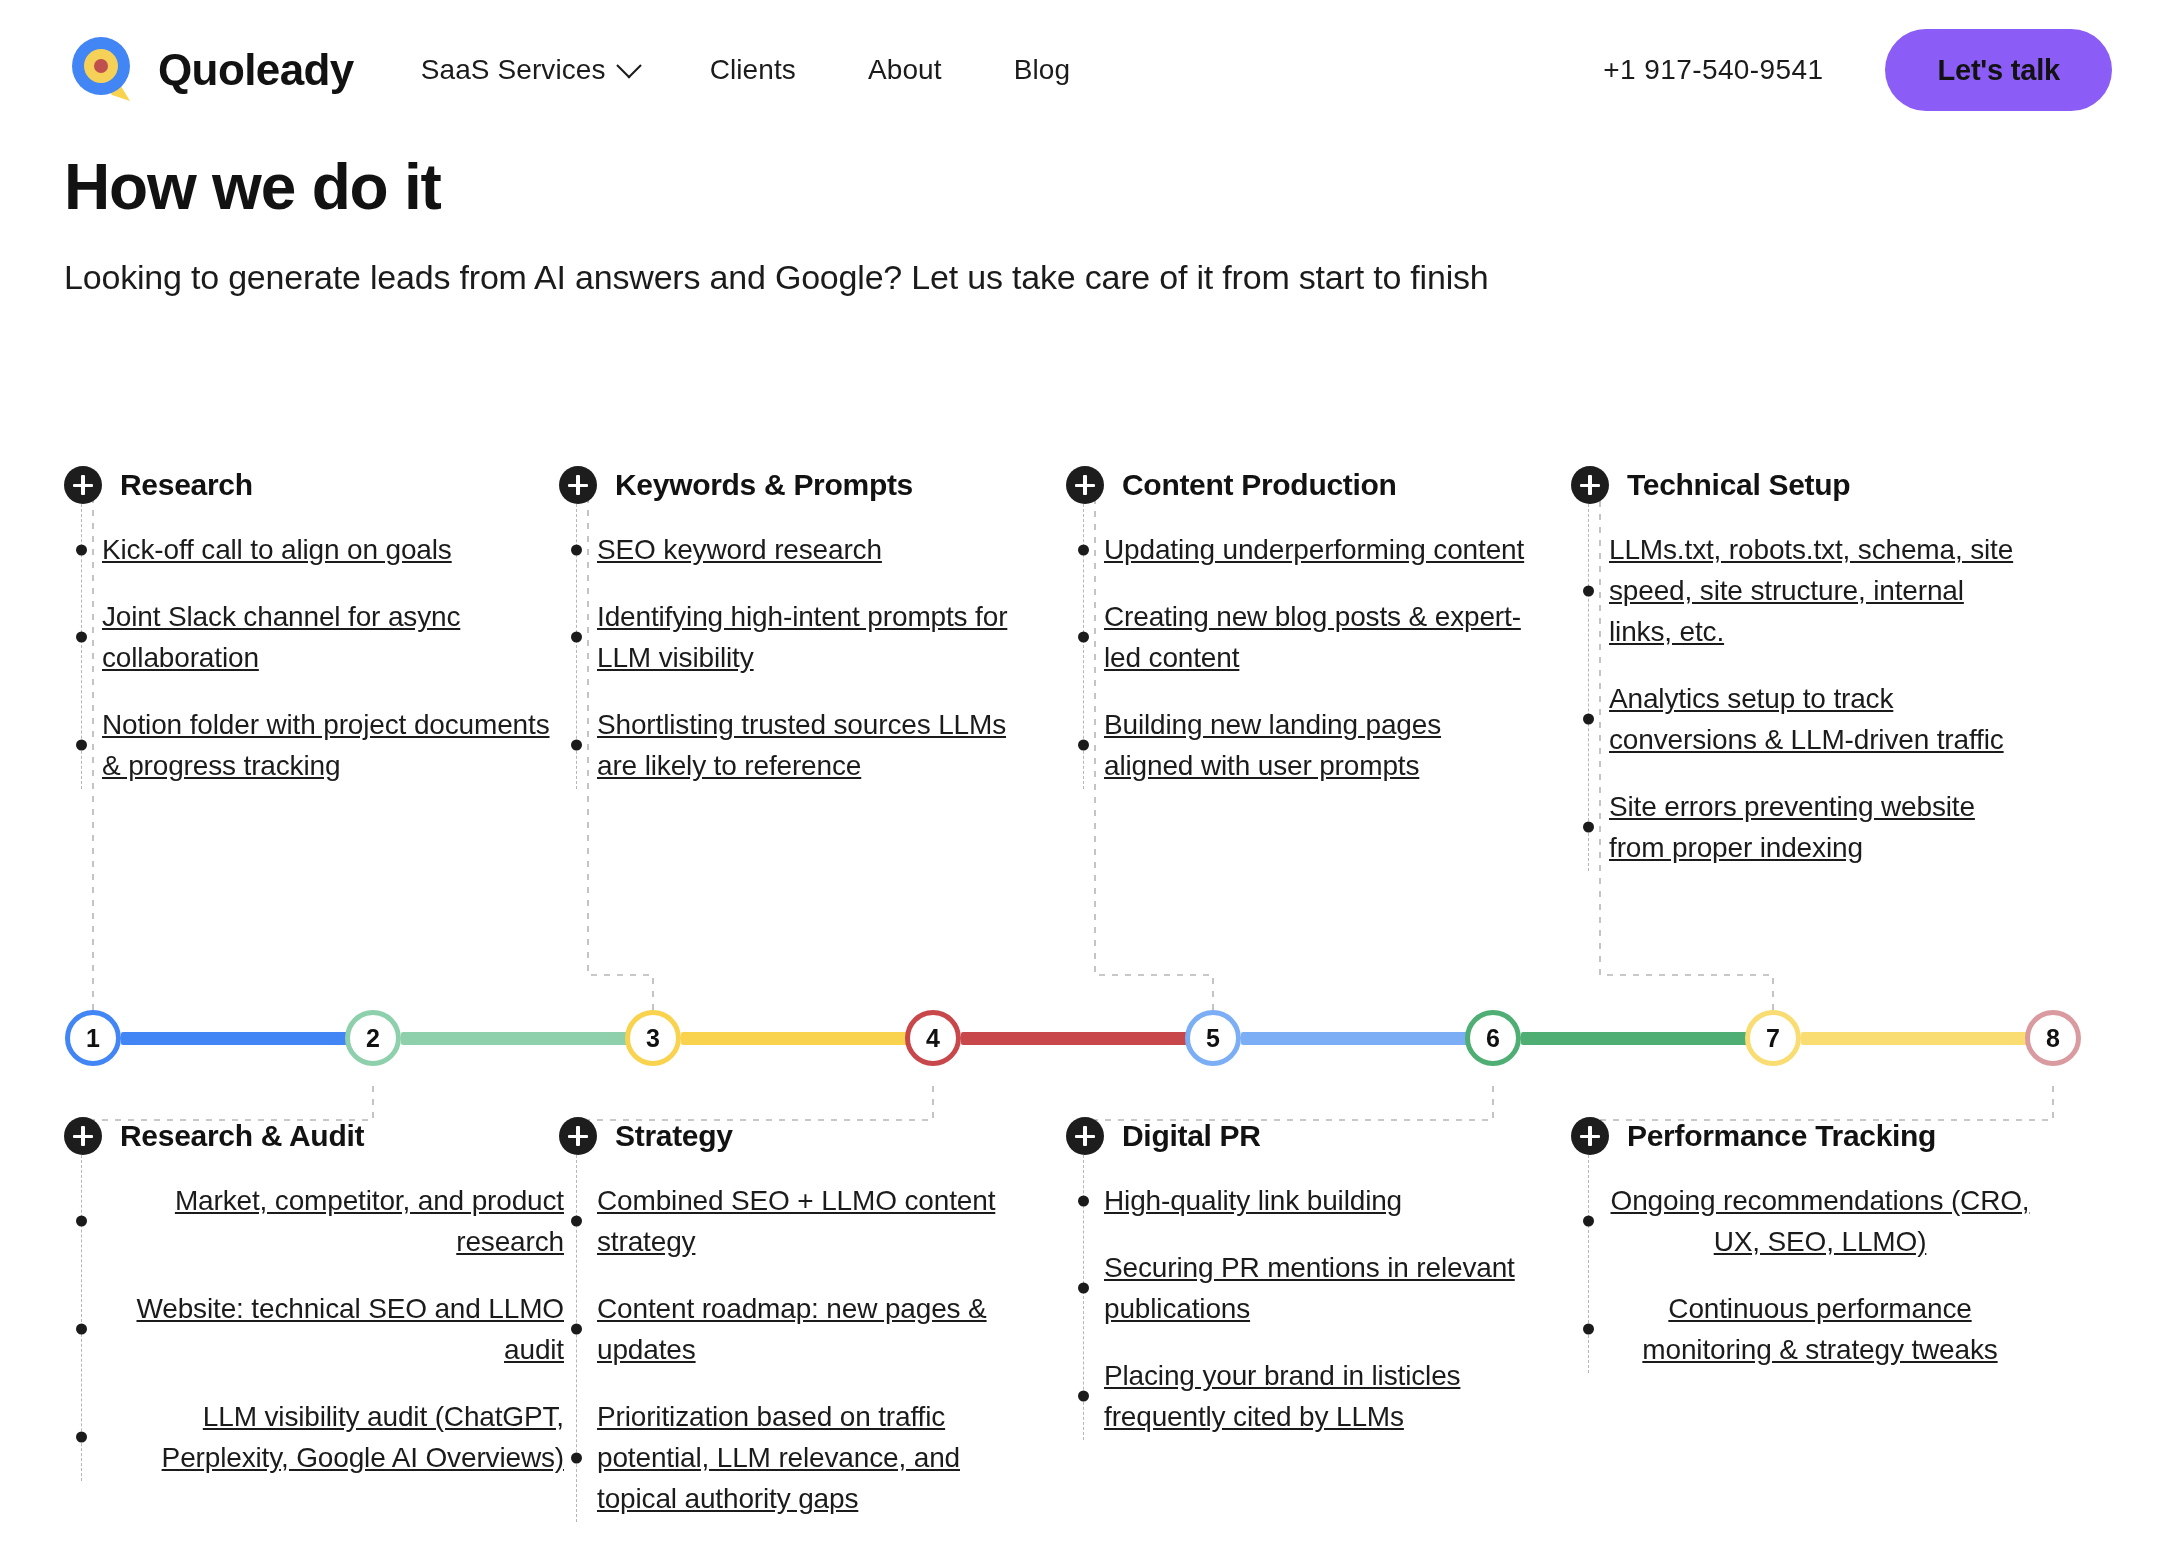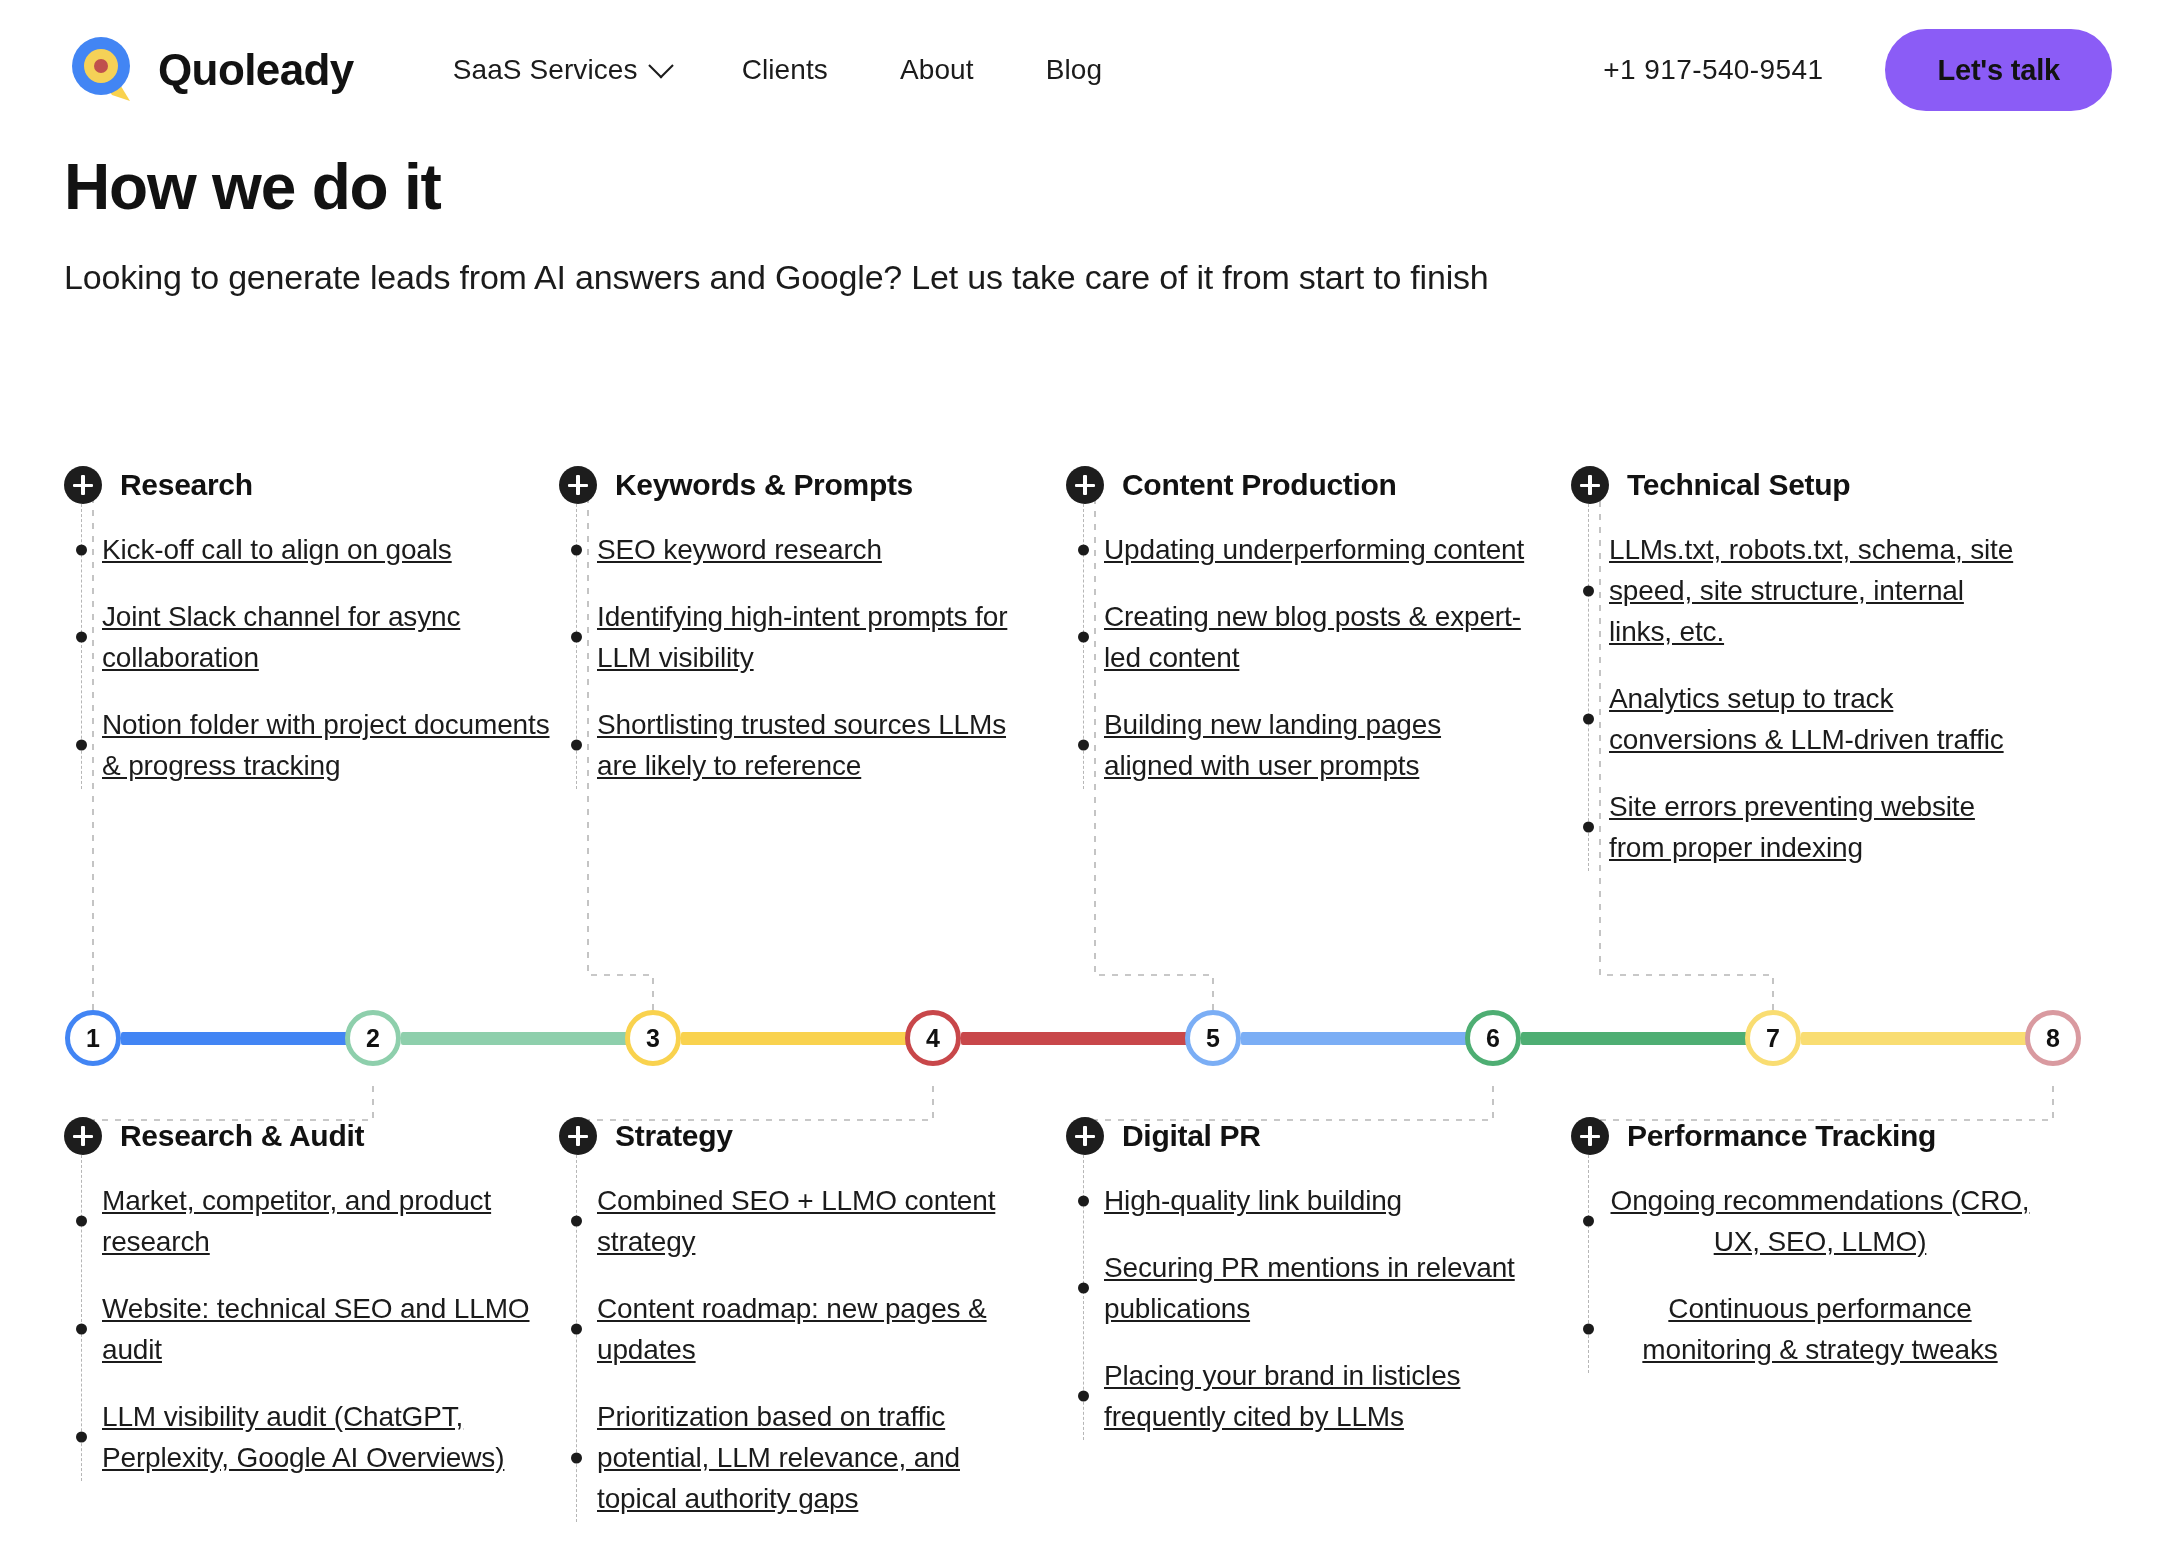--- a/index.html
+++ b/index.html
@@ -19,21 +19,21 @@
     width: 2176px;
     height: 140px;
     display: flex;
     align-items: center;
     padding: 0 64px;
   }
   .brand {
     display: flex;
     align-items: center;
     gap: 16px;
-    margin-right: 67px;
+    margin-right: 35px;
   }
   .logo-mark {
     position: relative;
     width: 78px;
     height: 78px;
     flex: 0 0 78px;
   }
   .brand-name {
     font-size: 44px;
     font-weight: 700;
@@ -357,21 +357,21 @@
     <div class="plus-icon"></div>
     <div class="block-title">Technical Setup</div>
   </div>
   <div class="bullets">
     <div class="bullet">LLMs.txt, robots.txt, schema, site speed, site structure, internal links, etc.</div>
     <div class="bullet">Analytics setup to track conversions &amp; LLM-driven traffic</div>
     <div class="bullet">Site errors preventing website from proper indexing</div>
   </div>
 </div>
 
-<div class="block" style="left:64px; top:1117px; width:500px;">
+<div class="block" style="left:64px; top:1117px; width:500px;text-align:right;">
   <div class="block-head">
     <div class="plus-icon"></div>
     <div class="block-title">Research &amp; Audit</div>
   </div>
   <div class="bullets">
     <div class="bullet">Market, competitor, and product research</div>
     <div class="bullet">Website: technical SEO and LLMO audit</div>
     <div class="bullet">LLM visibility audit (ChatGPT, Perplexity, Google AI Overviews)</div>
   </div>
 </div>

